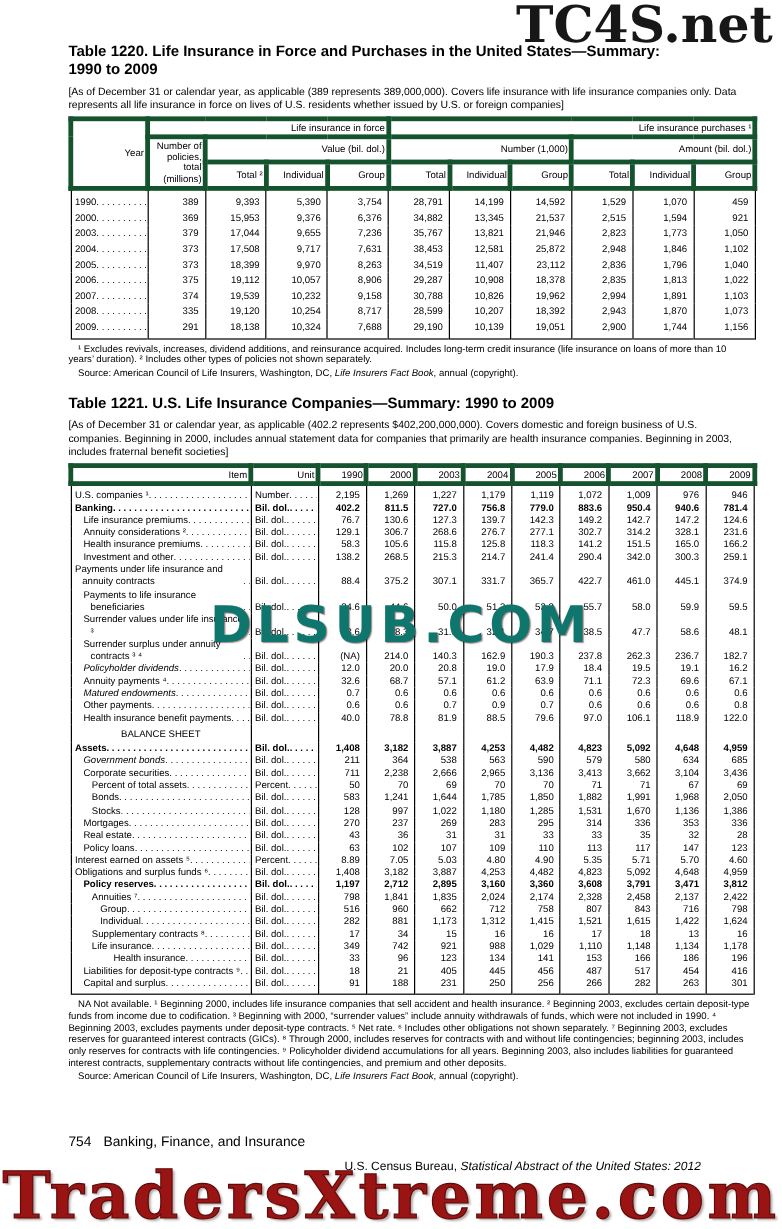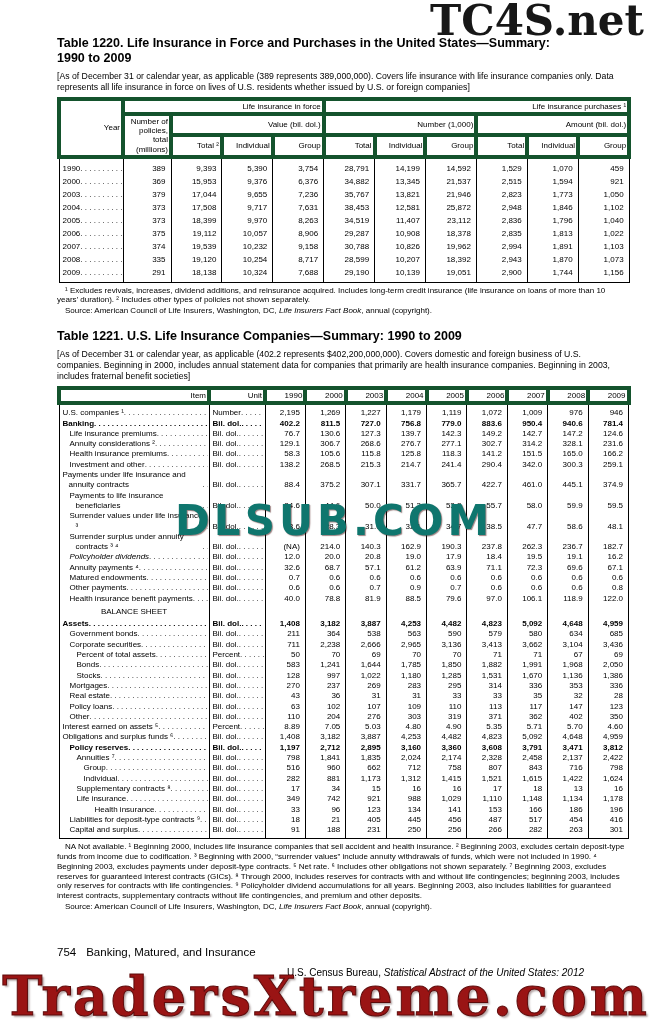--- a/index.html
+++ b/index.html
@@ -565,21 +565,21 @@
           <td class="num">61.2</td>
           <td class="num">63.9</td>
           <td class="num">71.1</td>
           <td class="num">72.3</td>
           <td class="num">69.6</td>
           <td class="num">67.1</td>
         </tr>
         <tr>
           <td class="item">
             <div class="iw">
-              <span class="lbl" style="margin-left: 7px;">Matured endowments</span>
+              <span class="lbl" style="margin-left: 7px; font-style: italic;">Matured endowments</span>
               <span class="dots"></span>
             </div>
           </td>
           <td class="unit">
             <div class="iw">
               <span class="lbl">Bil. dol.</span>
               <span class="dots"></span>
             </div>
           </td>
           <td class="num">0.7</td>
@@ -670,21 +670,21 @@
           <td class="num">4,253</td>
           <td class="num">4,482</td>
           <td class="num">4,823</td>
           <td class="num">5,092</td>
           <td class="num">4,648</td>
           <td class="num">4,959</td>
         </tr>
         <tr>
           <td class="item">
             <div class="iw">
-              <span class="lbl" style="margin-left: 7px;">Government bonds</span>
+              <span class="lbl" style="margin-left: 7px; font-style: italic;">Government bonds</span>
               <span class="dots"></span>
             </div>
           </td>
           <td class="unit">
             <div class="iw">
               <span class="lbl">Bil. dol.</span>
               <span class="dots"></span>
             </div>
           </td>
           <td class="num">211</td>
@@ -854,43 +854,20 @@
           <td class="num">109</td>
           <td class="num">110</td>
           <td class="num">113</td>
           <td class="num">117</td>
           <td class="num">147</td>
           <td class="num">123</td>
         </tr>
         <tr>
           <td class="item">
             <div class="iw">
-              <span class="lbl" style="margin-left: 7px;">Other</span>
-              <span class="dots"></span>
-            </div>
-          </td>
-          <td class="unit">
-            <div class="iw">
-              <span class="lbl">Bil. dol.</span>
-              <span class="dots"></span>
-            </div>
-          </td>
-          <td class="num">110</td>
-          <td class="num">204</td>
-          <td class="num">276</td>
-          <td class="num">303</td>
-          <td class="num">319</td>
-          <td class="num">371</td>
-          <td class="num">362</td>
-          <td class="num">402</td>
-          <td class="num">350</td>
-        </tr>
-        <tr>
-          <td class="item">
-            <div class="iw">
               <span class="lbl">Interest earned on assets ⁵</span>
               <span class="dots"></span>
             </div>
           </td>
           <td class="unit">
             <div class="iw">
               <span class="lbl">Percent</span>
               <span class="dots"></span>
             </div>
           </td>
@@ -1136,18 +1113,18 @@
         </tr>
       </tbody>
   </table>
 
   <p class="fn">NA Not available. ¹ Beginning 2000, includes life insurance companies that sell accident and health insurance. ² Beginning 2003, excludes certain deposit-type funds from income due to codification. ³ Beginning with 2000, “surrender values” include annuity withdrawals of funds, which were not included in 1990. ⁴ Beginning 2003, excludes payments under deposit-type contracts. ⁵ Net rate. ⁶ Includes other obligations not shown separately. ⁷ Beginning 2003, excludes reserves for guaranteed interest contracts (GICs). ⁸ Through 2000, includes reserves for contracts with and without life contingencies; beginning 2003, includes only reserves for contracts with life contingencies. ⁹ Policyholder dividend accumulations for all years. Beginning 2003, also includes liabilities for guaranteed interest contracts, supplementary contracts without life contingencies, and premium and other deposits.</p>
   <p class="src"><span>Source: American Council of Life Insurers, Washington, DC, </span><i>Life Insurers Fact Book</i><span>, annual (copyright).</span></p>
 
 </div>
 
 <div class="footer">
-  <span class="pg">754</span><span>Banking, Matured, and Insurance</span>
+  <span class="pg">754</span><span>Banking, Finance, and Insurance</span>
 </div>
 
 <div class="census">
   <span>U.S. Census Bureau, </span><i>Statistical Abstract of the United States: 2012</i>
 </div>
 
 </body></html>

